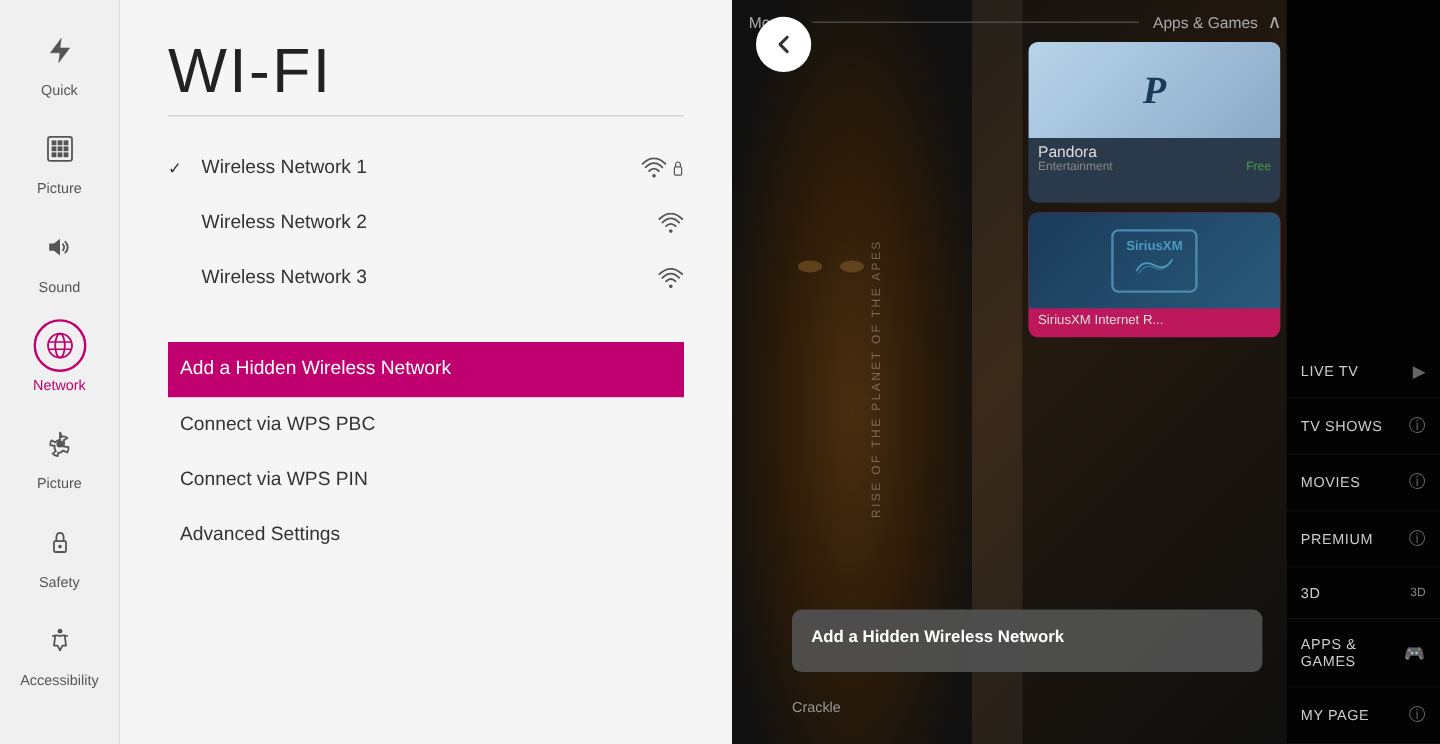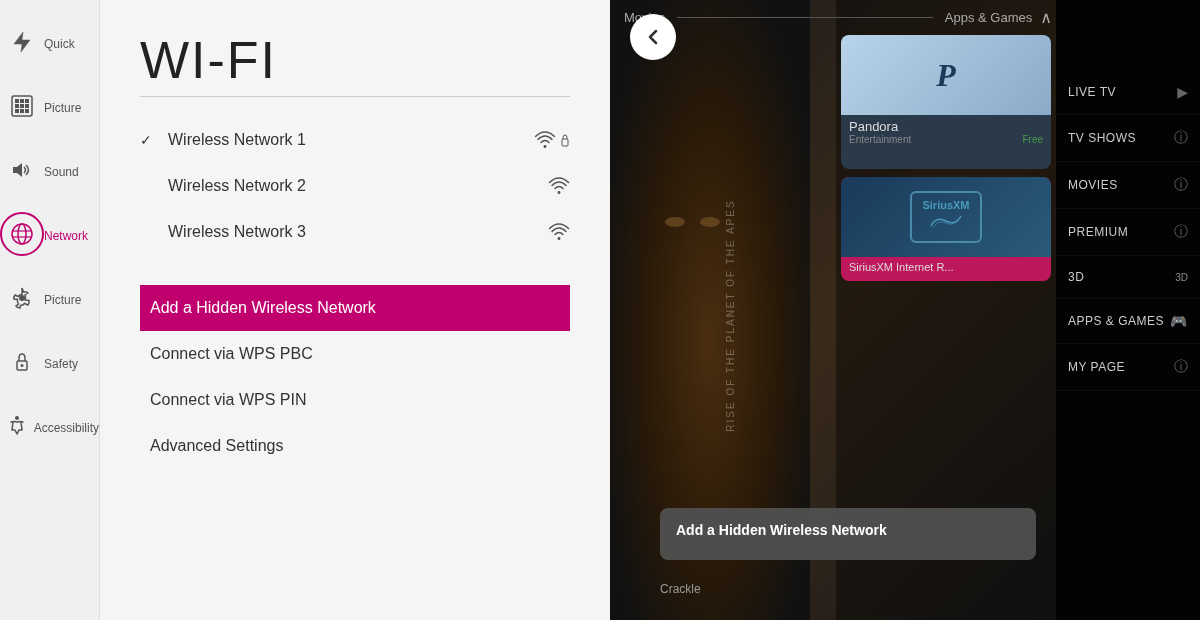--- a/index.html
+++ b/index.html
@@ -16,20 +16,21 @@
       width: 100px;
       background: #f0f0f0;
       display: flex;
       flex-direction: column;
       align-items: center;
       padding-top: 10px;
       border-right: 1px solid #ddd;
     }
     .sidebar-item {
       display: flex;
+      flex-direction: column;
       align-items: center;
       padding: 10px 0;
       width: 100%;
       cursor: pointer;
       color: #555;
     }
     .sidebar-item.active {
       color: #c0006e;
     }
     .sidebar-item .icon-circle {
@@ -216,25 +217,26 @@
     .crackle-label {
       position: absolute;
       bottom: 24px;
       left: 50px;
       color: #999;
       font-size: 12px;
     }
 
     
     .tv-right-nav {
-      width: 144px;
+      width: 128px;
       background: rgba(0,0,0,0.85);
       display: flex;
       flex-direction: column;
       padding: 70px 0 0 0;
+      justify-content: flex-end;
     }
 
     .tv-nav-item {
       display: flex;
       align-items: center;
       justify-content: space-between;
       padding: 14px 12px;
       cursor: pointer;
       border-bottom: 1px solid rgba(255,255,255,0.05);
     }

